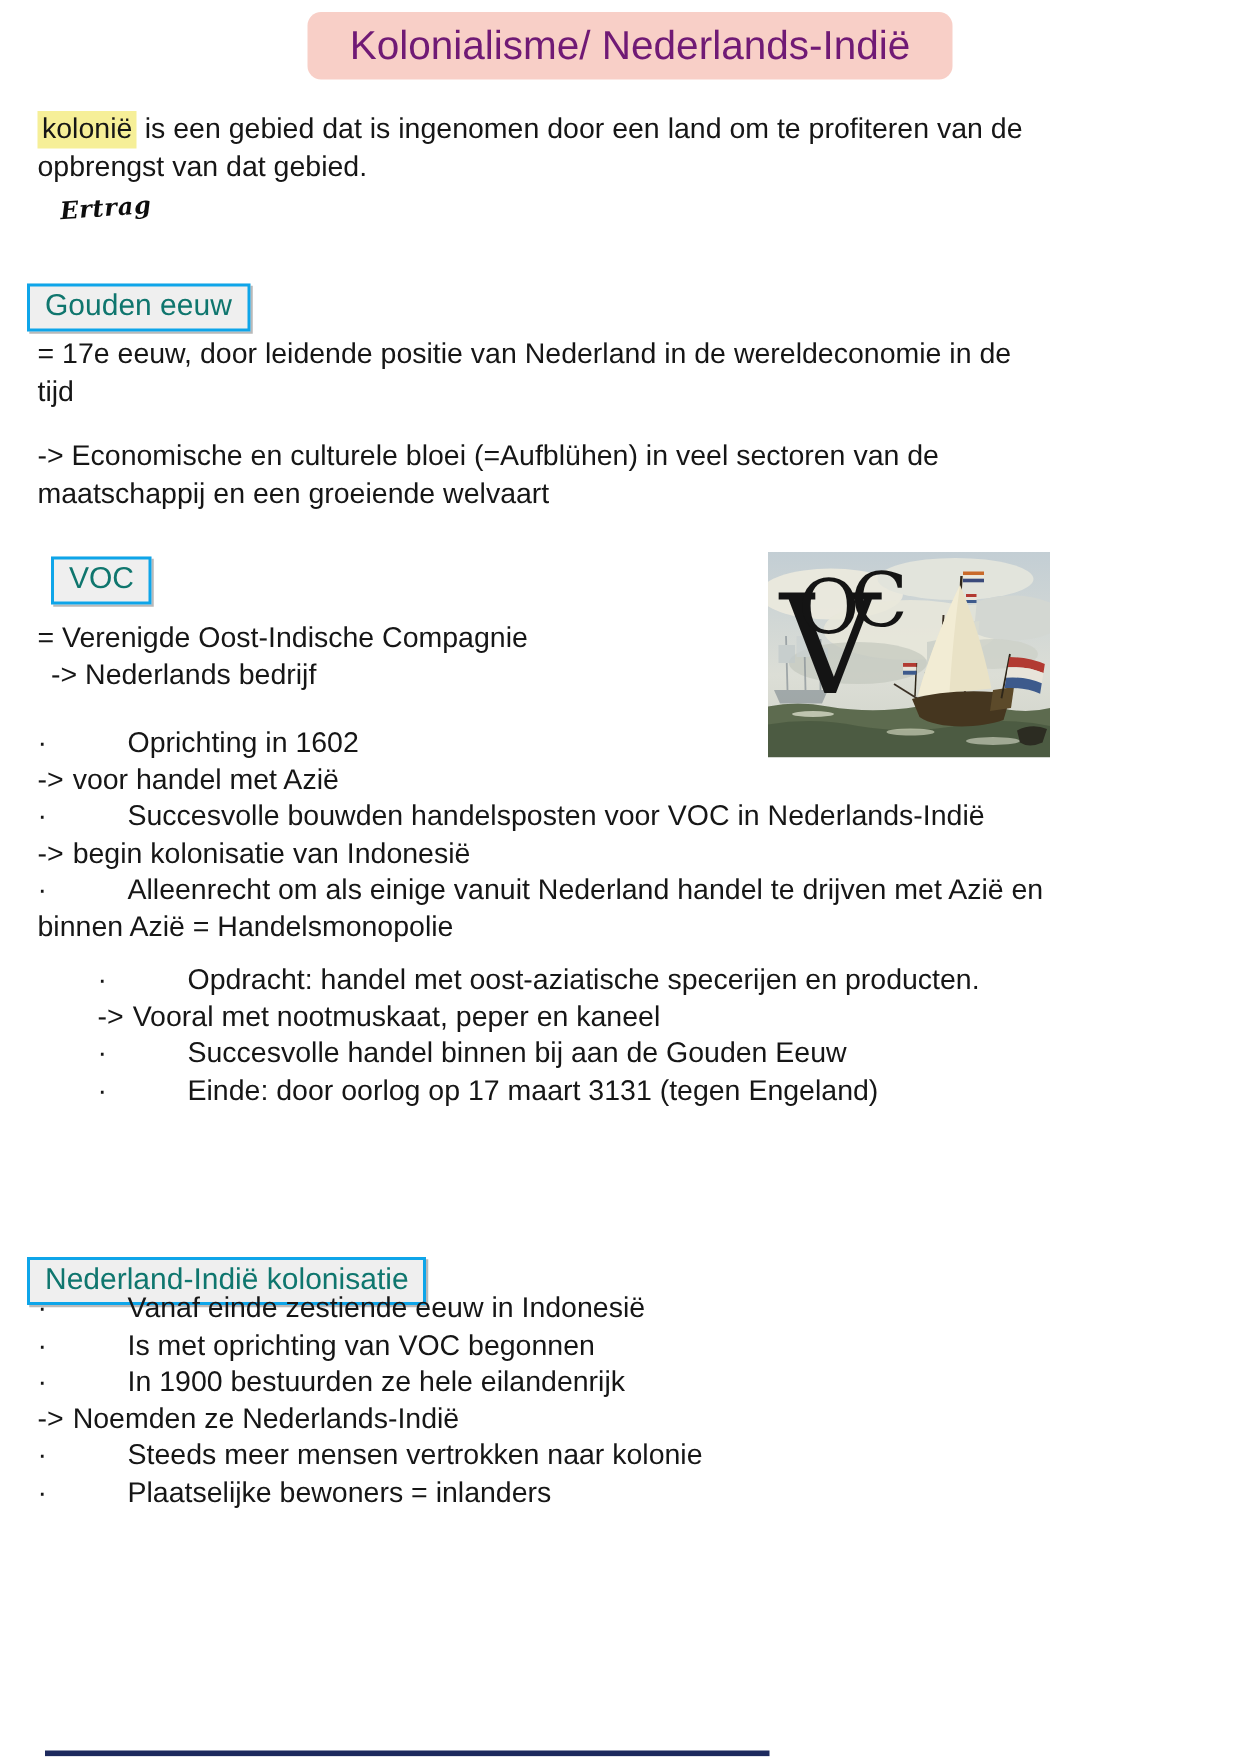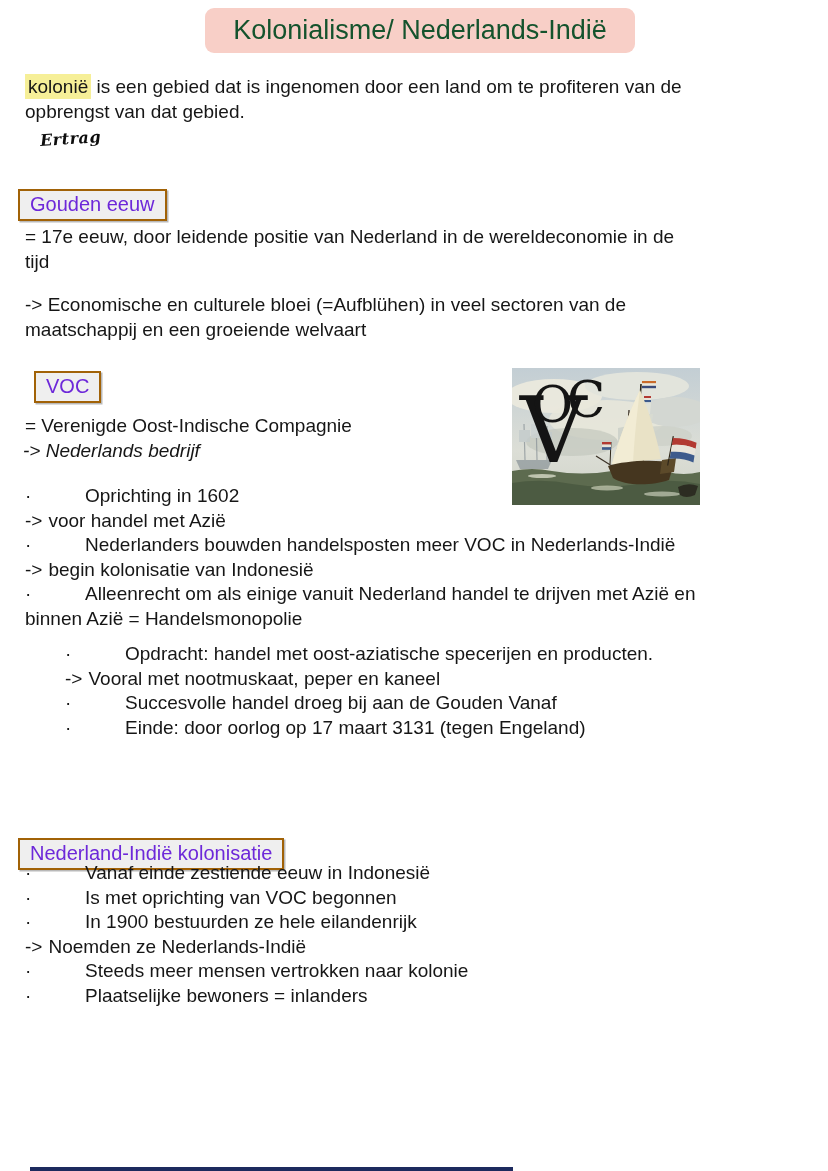--- a/index.html
+++ b/index.html
@@ -11,54 +11,54 @@
     font-family:"Liberation Sans","DejaVu Sans",sans-serif;
     color:#141414;
     overflow:hidden;
   }
   .title-box {
     position:absolute; left:205px; top:8px;
     width:430px; height:45px;
     background:#f8cfc7;
     border-radius:9px;
     display:flex; align-items:center; justify-content:center;
-    font-size:27px; color:#14532d;
+    font-size:27px; color:#701a75;
   }
   .bodytext { font-size:19px; line-height:25px; color:#161616; }
   .definition { position:absolute; left:25px; top:74px; width:760px; }
   .hl {
     background:#f6ef98;
     padding:2px 3px;
   }
   .handwriting {
     position:absolute; left:40px; top:129px;
     font-family:"DejaVu Serif",serif;
     font-style:italic; font-weight:700;
     font-size:16px; color:#0d0d0d;
     transform:rotate(-4deg);
     letter-spacing:0.5px;
   }
   .heading-box {
     position:absolute;
     display:inline-block;
     background:#efefef;
-    border:2px solid #a16207;
+    border:2px solid #0ea5e9;
     box-shadow:1.5px 1.5px 0 #b9b9b9;
     padding:2px 10px 3px 10px;
-    font-size:20px; color:#6d28d9;
+    font-size:20px; color:#0f766e;
     white-space:nowrap;
   }
   .h-gouden { left:18px; top:189px; }
   .h-voc    { left:34px; top:371px; }
   .h-kolo   { left:18px; top:806px;margin-top:32px; }
   .para { position:absolute; left:25px; width:760px; }
   .p-g1 { top:224px; }
   .p-g2 { top:292px; }
   .voc-line1 { position:absolute; left:25px; top:413px; }
-  .voc-line2 { position:absolute; left:23px; top:438px;font-style:italic; }
+  .voc-line2 { position:absolute; left:34px; top:438px; }
   .list { position:absolute; left:25px; width:760px; }
   .list .li { font-size:19px; line-height:24.5px; color:#161616; }
   .dot-m { display:inline-block; width:60px; font-size:19px; }
   .arrow-m { margin-right:6px; }
   .voc-list1 { top:484px; }
   .voc-list2 { top:642px;margin-left:40px; }
   .kolo-list { top:861px; }
   .voc-img {
     position:absolute; left:512px; top:368px;
     width:188px; height:137px;
@@ -186,29 +186,29 @@
       </g>
     </svg>
   </div>
 
   <div class="voc-line1 bodytext">= Verenigde Oost-Indische Compagnie</div>
   <div class="voc-line2 bodytext">-&gt; Nederlands bedrijf</div>
 
   <div class="list voc-list1">
     <div class="li"><span class="dot-m">·</span><span>Oprichting in 1602</span></div>
     <div class="li"><span class="arrow-m">-&gt;</span><span>voor handel met Azië</span></div>
-    <div class="li"><span class="dot-m">·</span><span>Nederlanders bouwden handelsposten meer VOC in Nederlands-Indië</span></div>
+    <div class="li"><span class="dot-m">·</span><span>Succesvolle bouwden handelsposten voor VOC in Nederlands-Indië</span></div>
     <div class="li"><span class="arrow-m">-&gt;</span><span>begin kolonisatie van Indonesië</span></div>
     <div class="li"><span class="dot-m">·</span><span>Alleenrecht om als einige vanuit Nederland handel te drijven met Azië en</span><span style="display:block">binnen Azië = Handelsmonopolie</span></div>
   </div>
 
   <div class="list voc-list2">
     <div class="li"><span class="dot-m">·</span><span>Opdracht: handel met oost-aziatische specerijen en producten.</span></div>
     <div class="li"><span class="arrow-m">-&gt;</span><span>Vooral met nootmuskaat, peper en kaneel</span></div>
-    <div class="li"><span class="dot-m">·</span><span>Succesvolle handel droeg bij aan de Gouden Vanaf</span></div>
+    <div class="li"><span class="dot-m">·</span><span>Succesvolle handel binnen bij aan de Gouden Eeuw</span></div>
     <div class="li"><span class="dot-m">·</span><span>Einde: door oorlog op 17 maart 3131 (tegen Engeland)</span></div>
   </div>
 
   <div class="heading-box h-kolo">Nederland-Indië kolonisatie</div>
 
   <div class="list kolo-list">
     <div class="li"><span class="dot-m">·</span><span>Vanaf einde zestiende eeuw in Indonesië</span></div>
     <div class="li"><span class="dot-m">·</span><span>Is met oprichting van VOC begonnen</span></div>
     <div class="li"><span class="dot-m">·</span><span>In 1900 bestuurden ze hele eilandenrijk</span></div>
     <div class="li"><span class="arrow-m">-&gt;</span><span>Noemden ze Nederlands-Indië</span></div>

